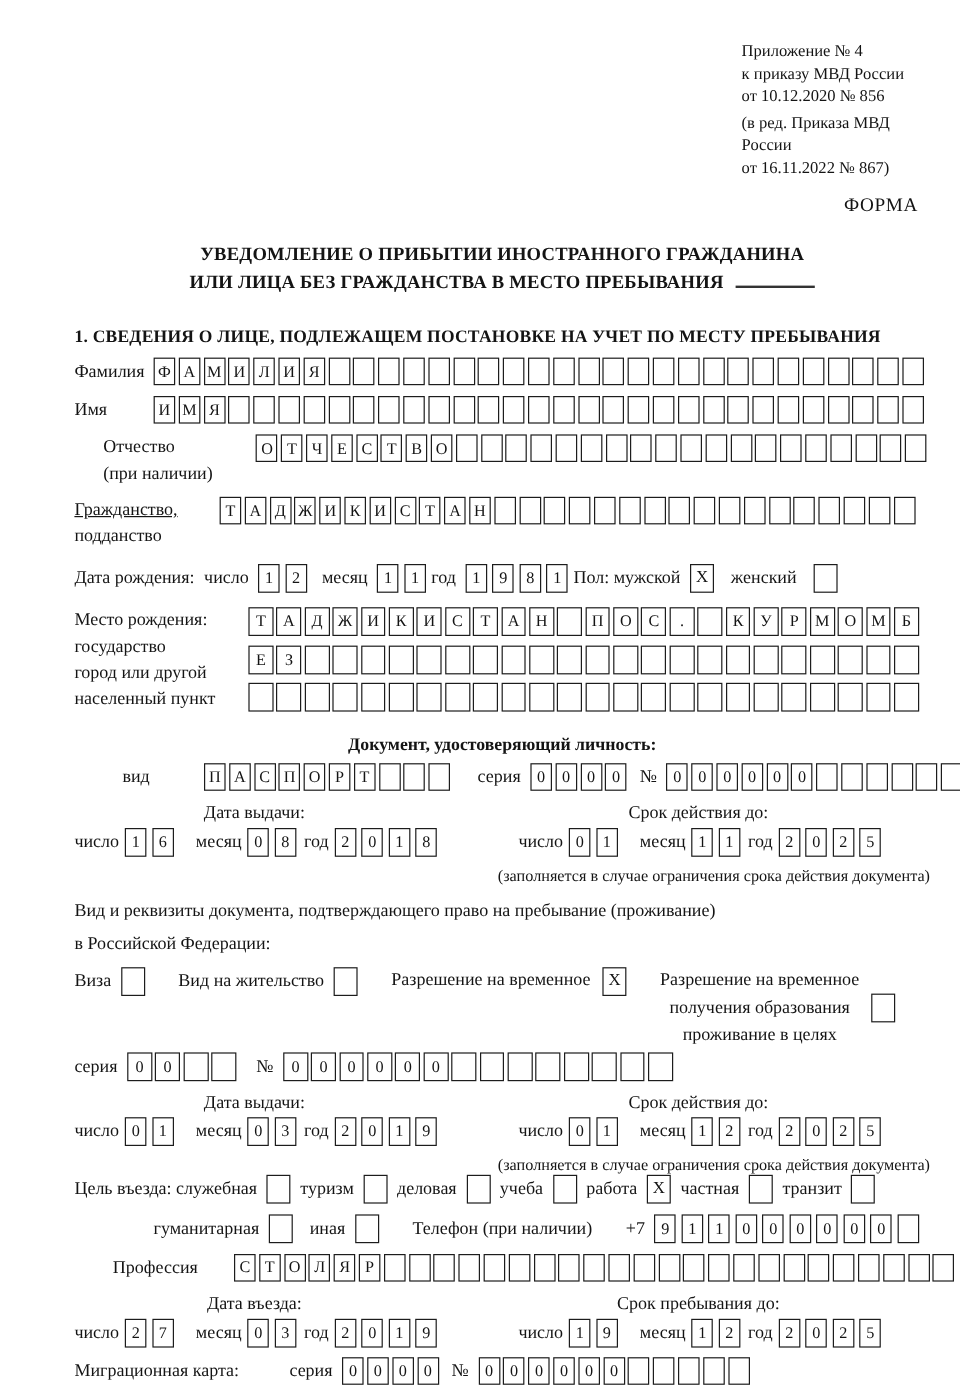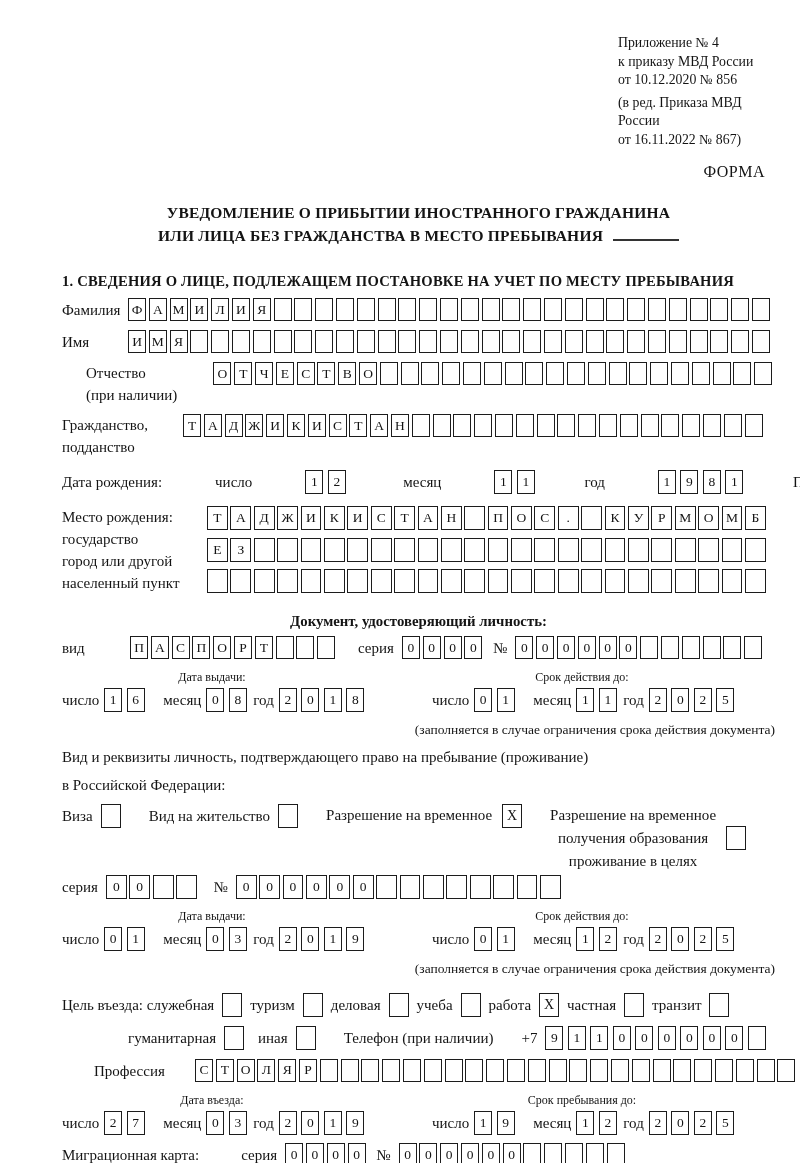--- a/index.html
+++ b/index.html
@@ -37,21 +37,21 @@
 
   .stack{display:flex;flex-direction:column;}
   .stack .boxes{margin-bottom:7.5px;}
 
   .doc-heading{margin-top:12px;text-align:center;font-weight:bold;font-size:14.8px;}
 
   
   .dp{display:flex;margin-top:10px;}
   .dp-left{width:370px;flex:none;}
   .dp-right{flex:1;position:relative;}
-  .dp-head{font-size:12px;width:300px;text-align:center;}
+  .dp-head{font-size:15px;width:300px;text-align:center;}
   .dp-row{display:flex;align-items:flex-start;margin-top:3px;}
   .dp-row .lbl{line-height:24px;margin-right:5px;}
   .dp-row .mlab{margin-left:14px;}
   .dp-row .ylab{margin-left:2px;}
   .dp-note{position:absolute;right:0;top:52px;white-space:nowrap;font-size:13.5px;}
   .dp.noted{padding-bottom:24px;}
 
   
   .opt-row{display:flex;align-items:flex-start;margin-top:8px;}
   .opt{display:flex;align-items:center;}
@@ -190,21 +190,21 @@
         <span class="box"></span>
         <span class="box"></span>
         <span class="box"></span>
         <span class="box"></span>
         <span class="box"></span>
       </span>
   </div>
 
   <div class="frow">
     <span class="w-cit">
-      <span class="lbl2" style="display:block;">Гражданство,</span>
+      <span class="lbl2" style="display:block;text-decoration:underline;">Гражданство,</span>
       <span class="lbl2" style="display:block;">подданство</span>
     </span>
     <span class="boxes">
         <span class="box">Т</span>
         <span class="box">А</span>
         <span class="box">Д</span>
         <span class="box">Ж</span>
         <span class="box">И</span>
         <span class="box">К</span>
         <span class="box">И</span>
@@ -225,21 +225,21 @@
         <span class="box"></span>
         <span class="box"></span>
         <span class="box"></span>
         <span class="box"></span>
         <span class="box"></span>
         <span class="box"></span>
         <span class="box"></span>
       </span>
   </div>
 
-  <div class="frow" style="margin-top:12px;align-items:center;gap:45px;">
+  <div class="frow" style="margin-top:12px;align-items:center;">
     <span class="lbl">Дата рождения:</span>
     <span class="lbl inline-gap8">число</span>
     <span class="boxes date inline-gap8">
         <span class="box">1</span>
         <span class="box">2</span>
       </span>
     <span class="lbl inline-gap8">месяц</span>
     <span class="boxes date inline-gap8">
         <span class="box">1</span>
         <span class="box">1</span>
@@ -341,21 +341,21 @@
           <span class="box"></span>
           <span class="box"></span>
           <span class="box"></span>
           <span class="box"></span>
         </span>
     </span>
   </div>
 
   <div class="doc-heading">Документ, удостоверяющий личность:</div>
 
-  <div class="frow" style="margin-top:6px;align-items:center;">
+  <div class="frow" style="margin-top:6px;align-items:center;margin-left:40px;">
     <span class="lbl" style="width:68px;">вид</span>
     <span class="boxes">
         <span class="box">П</span>
         <span class="box">А</span>
         <span class="box">С</span>
         <span class="box">П</span>
         <span class="box">О</span>
         <span class="box">Р</span>
         <span class="box">Т</span>
         <span class="box"></span>
@@ -427,21 +427,21 @@
             <span class="box">2</span>
             <span class="box">0</span>
             <span class="box">2</span>
             <span class="box">5</span>
           </span>
       </div>
       <div class="dp-note">(заполняется в случае ограничения срока действия документа)</div>
     </div>
   </div>
 
-  <div class="fs" style="margin-top:10px;">Вид и реквизиты личность, подтверждающего право на пребывание (проживание)</div>
+  <div class="fs" style="margin-top:10px;">Вид и реквизиты документа, подтверждающего право на пребывание (проживание)</div>
   <div class="fs" style="margin-top:6px;">в Российской Федерации:</div>
 
   <div class="opt-row">
     <span class="opt">
       <span class="olabel">Виза</span>
       <span class="cb"></span>
     </span>
     <span class="opt inline-gap28">
       <span class="olabel">Вид на жительство</span>
       <span class="cb"></span>
@@ -530,21 +530,21 @@
             <span class="box">2</span>
             <span class="box">0</span>
             <span class="box">2</span>
             <span class="box">5</span>
           </span>
       </div>
       <div class="dp-note">(заполняется в случае ограничения срока действия документа)</div>
     </div>
   </div>
 
-  <div class="frow" style="margin-top:18px;align-items:center;">
+  <div class="frow" style="margin-top:0;align-items:center;">
     <span class="lbl">Цель въезда: служебная</span>
     <span class="cb inline-gap8"></span>
     <span class="lbl inline-gap8">туризм</span>
     <span class="cb inline-gap8"></span>
     <span class="lbl inline-gap8">деловая</span>
     <span class="cb inline-gap8"></span>
     <span class="lbl inline-gap8">учеба</span>
     <span class="cb inline-gap8"></span>
     <span class="lbl inline-gap8">работа</span>
     <span class="cb inline-gap8">X</span>

